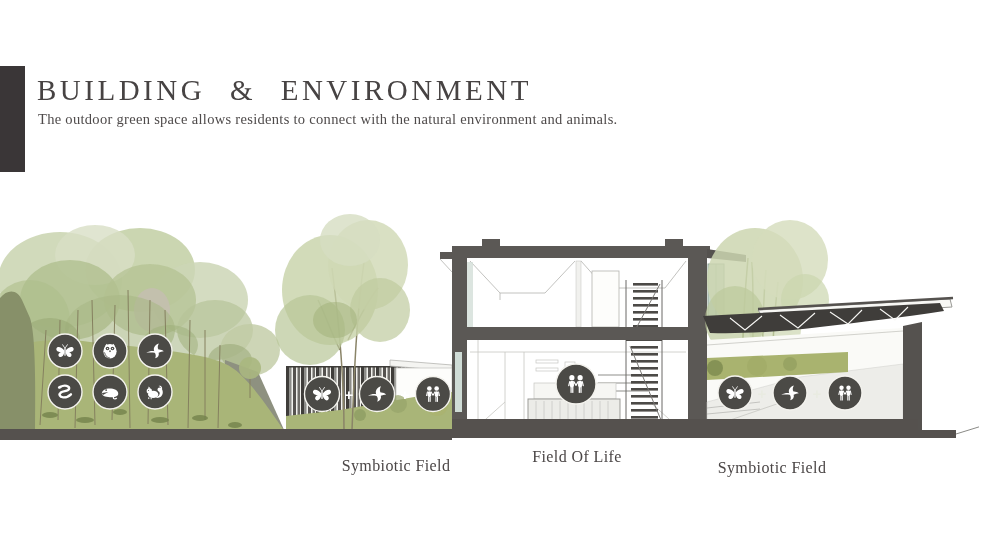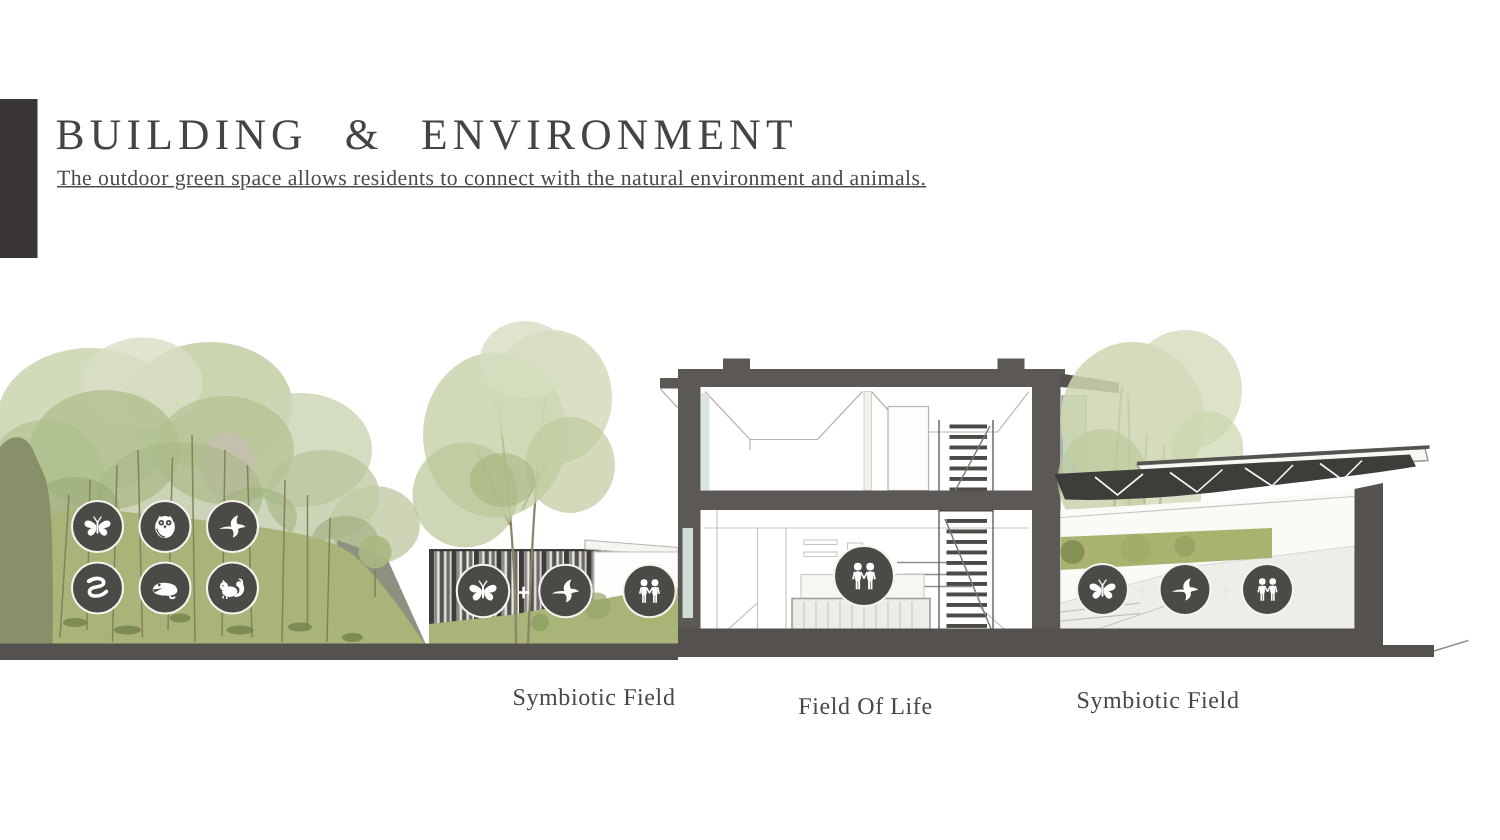--- a/index.html
+++ b/index.html
@@ -2,21 +2,21 @@
 <html><head>
 <meta charset="utf-8">
 <style>
   html,body{margin:0;padding:0;background:#ffffff;}
   .canvas{position:relative;width:958px;height:560px;background:#ffffff;overflow:hidden;
           font-family:"Liberation Serif", serif;padding-left:21px;}
   .accent-bar{position:absolute;left:0;top:66px;width:25px;height:106px;background:#3a3637;}
   .hdr-title{position:absolute;left:37px;top:74px;font-size:29px;letter-spacing:3.5px;
              word-spacing:14px;color:#474343;white-space:nowrap;}
   .hdr-sub{position:absolute;left:38px;top:111px;font-size:14.5px;letter-spacing:.3px;
-           color:#4e4a4a;white-space:nowrap;text-decoration:underline;}
+           color:#4e4a4a;white-space:nowrap;}
   .diagram{position:absolute;left:0;top:0;width:1000px;height:560px;}
   .flabel{position:absolute;width:160px;text-align:center;font-size:16px;
           letter-spacing:.4px;color:#4b4646;white-space:nowrap;}
   .ic{fill:#4b4a46;stroke:#f4f3ee;stroke-width:1.4;}
   .plus{fill:#ffffff;font:bold 15px "Liberation Sans",sans-serif;text-anchor:middle;}
   .plus-faint{fill:#e9ebe1;font:bold 15px "Liberation Sans",sans-serif;text-anchor:middle;}
   .iline{stroke:#b3b3af;stroke-width:.8;fill:none;}
   .iline2{stroke:#c6c6c2;stroke-width:.8;fill:none;}
 </style>
 </head>
@@ -354,15 +354,15 @@
     <g fill="#55514e">
       <rect x="0" y="429" width="452" height="11"></rect>
       <rect x="452" y="419" width="256" height="19"></rect>
       <rect x="708" y="419" width="210" height="19"></rect>
       <rect x="918" y="430" width="38" height="8"></rect>
     </g>
     <line x1="956" y1="434" x2="998" y2="421" stroke="#8a8a86" stroke-width="1"></line>
   </svg>
 
   <div class="flabel" style="left:316px;top:457px;">Symbiotic Field</div>
-  <div class="flabel" style="left:497px;top:463px;">Field Of Life</div>
+  <div class="flabel" style="left:497px;top:448px;">Field Of Life</div>
   <div class="flabel" style="left:692px;top:459px;">Symbiotic Field</div>
 </div>
 
 </body></html>

